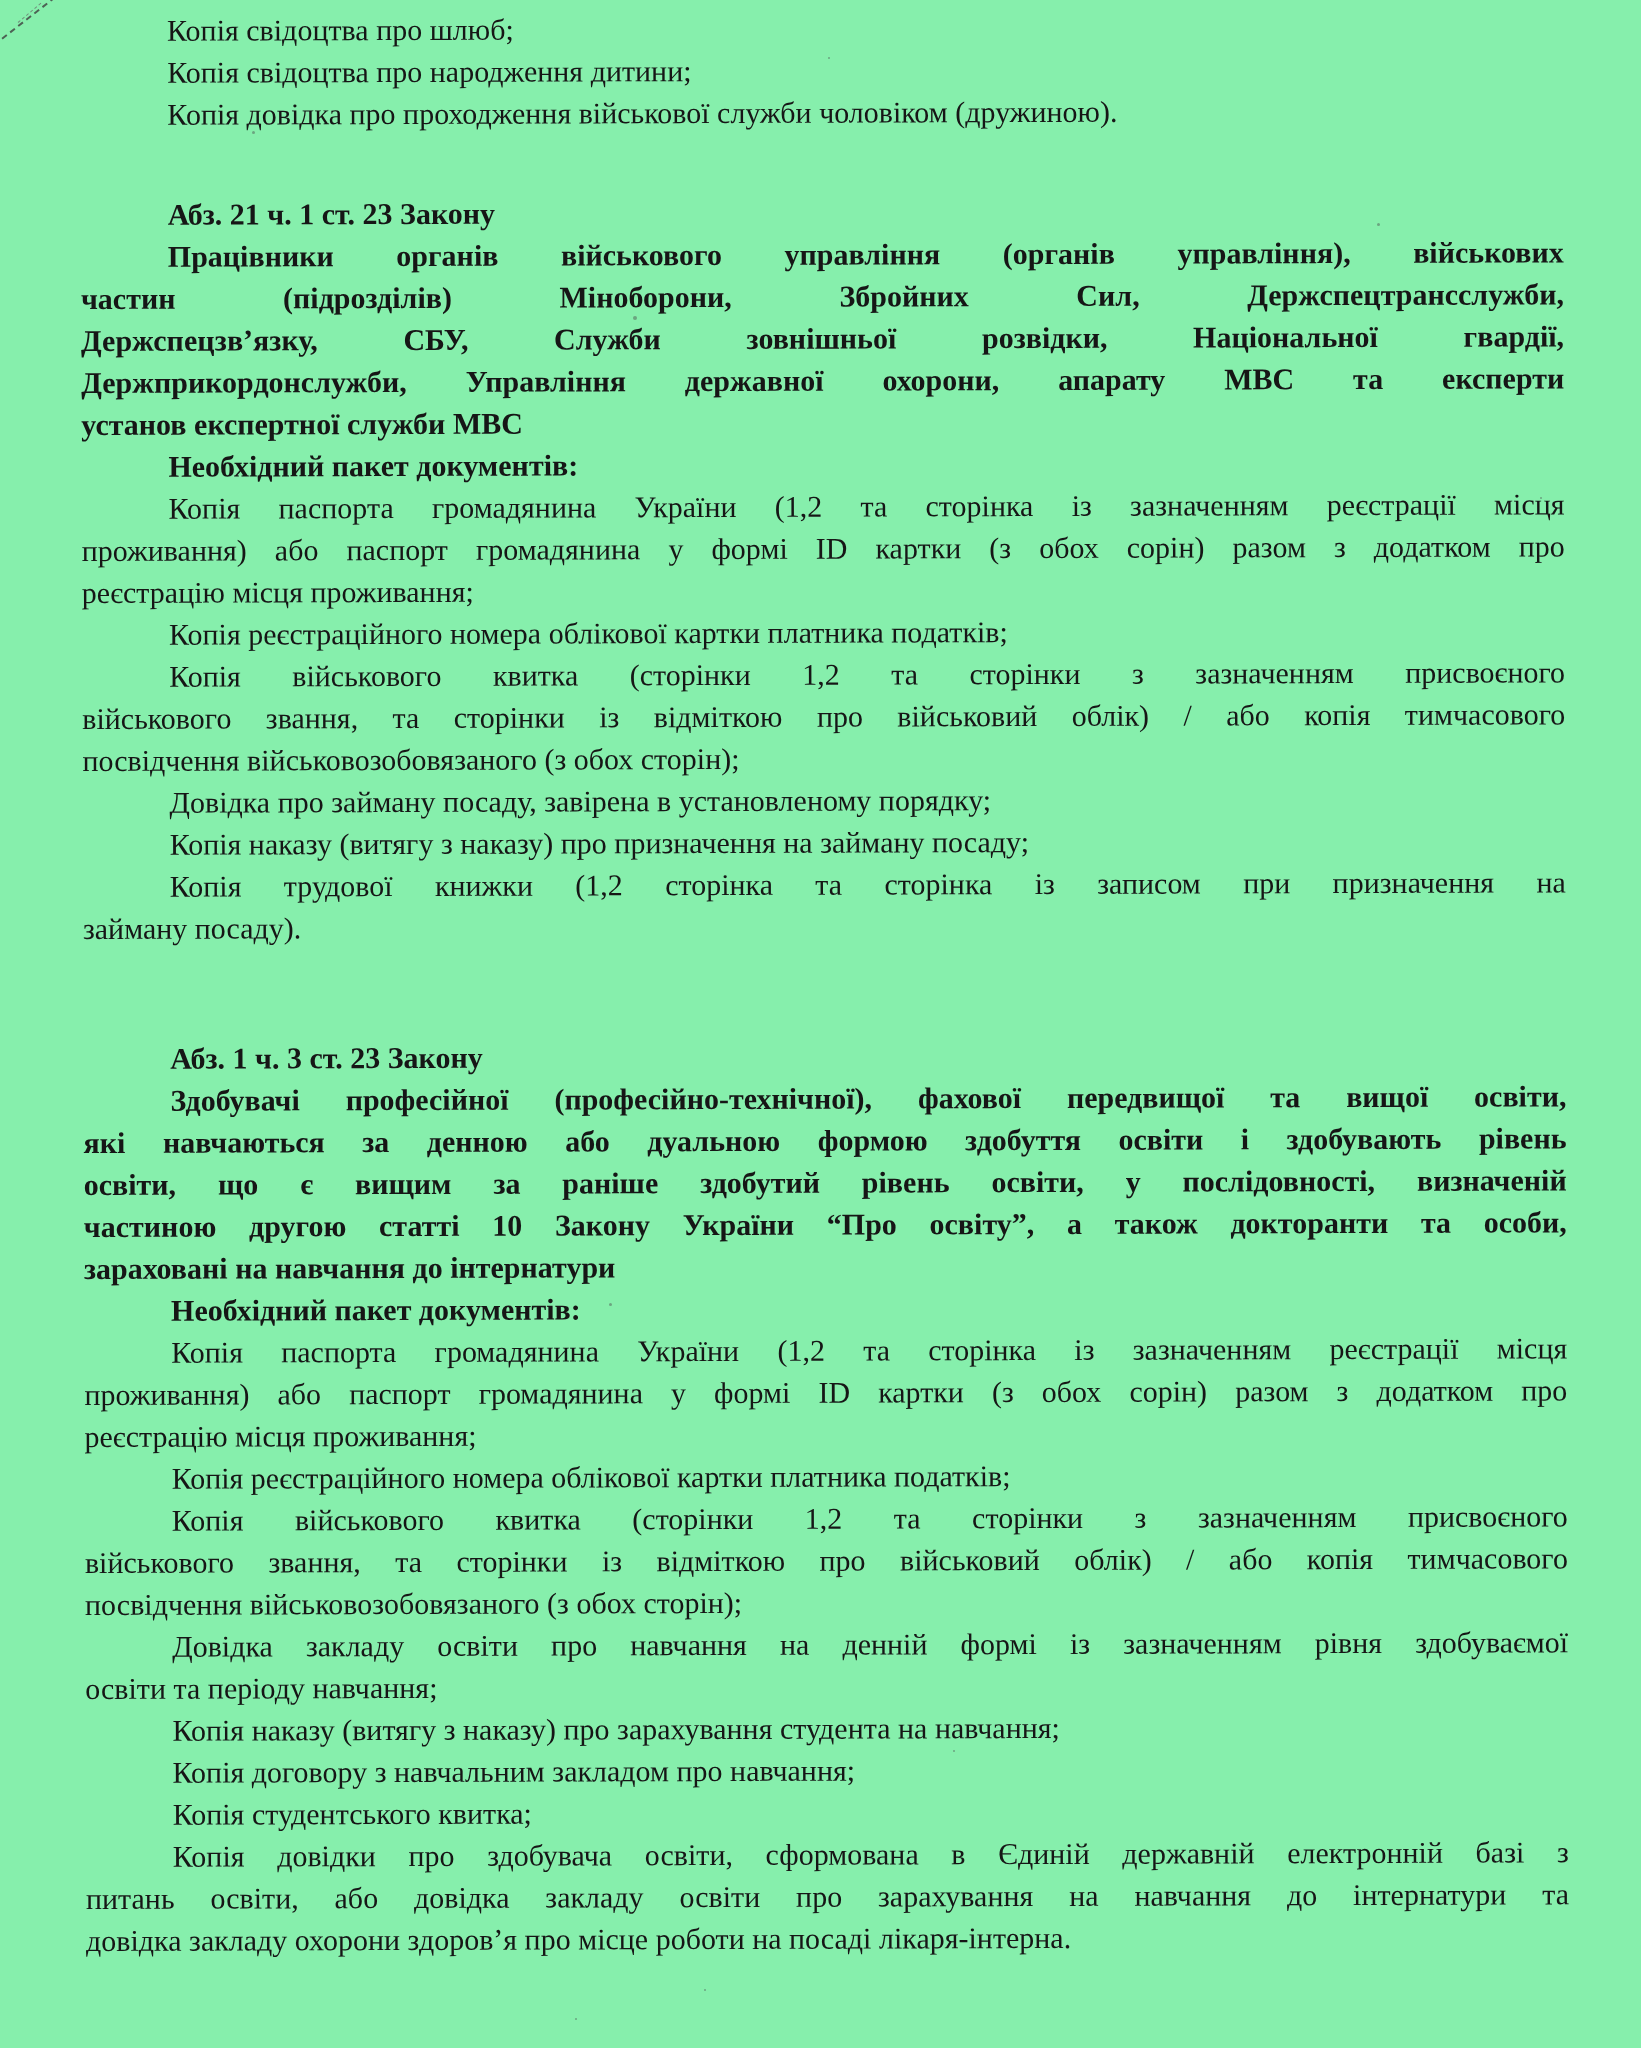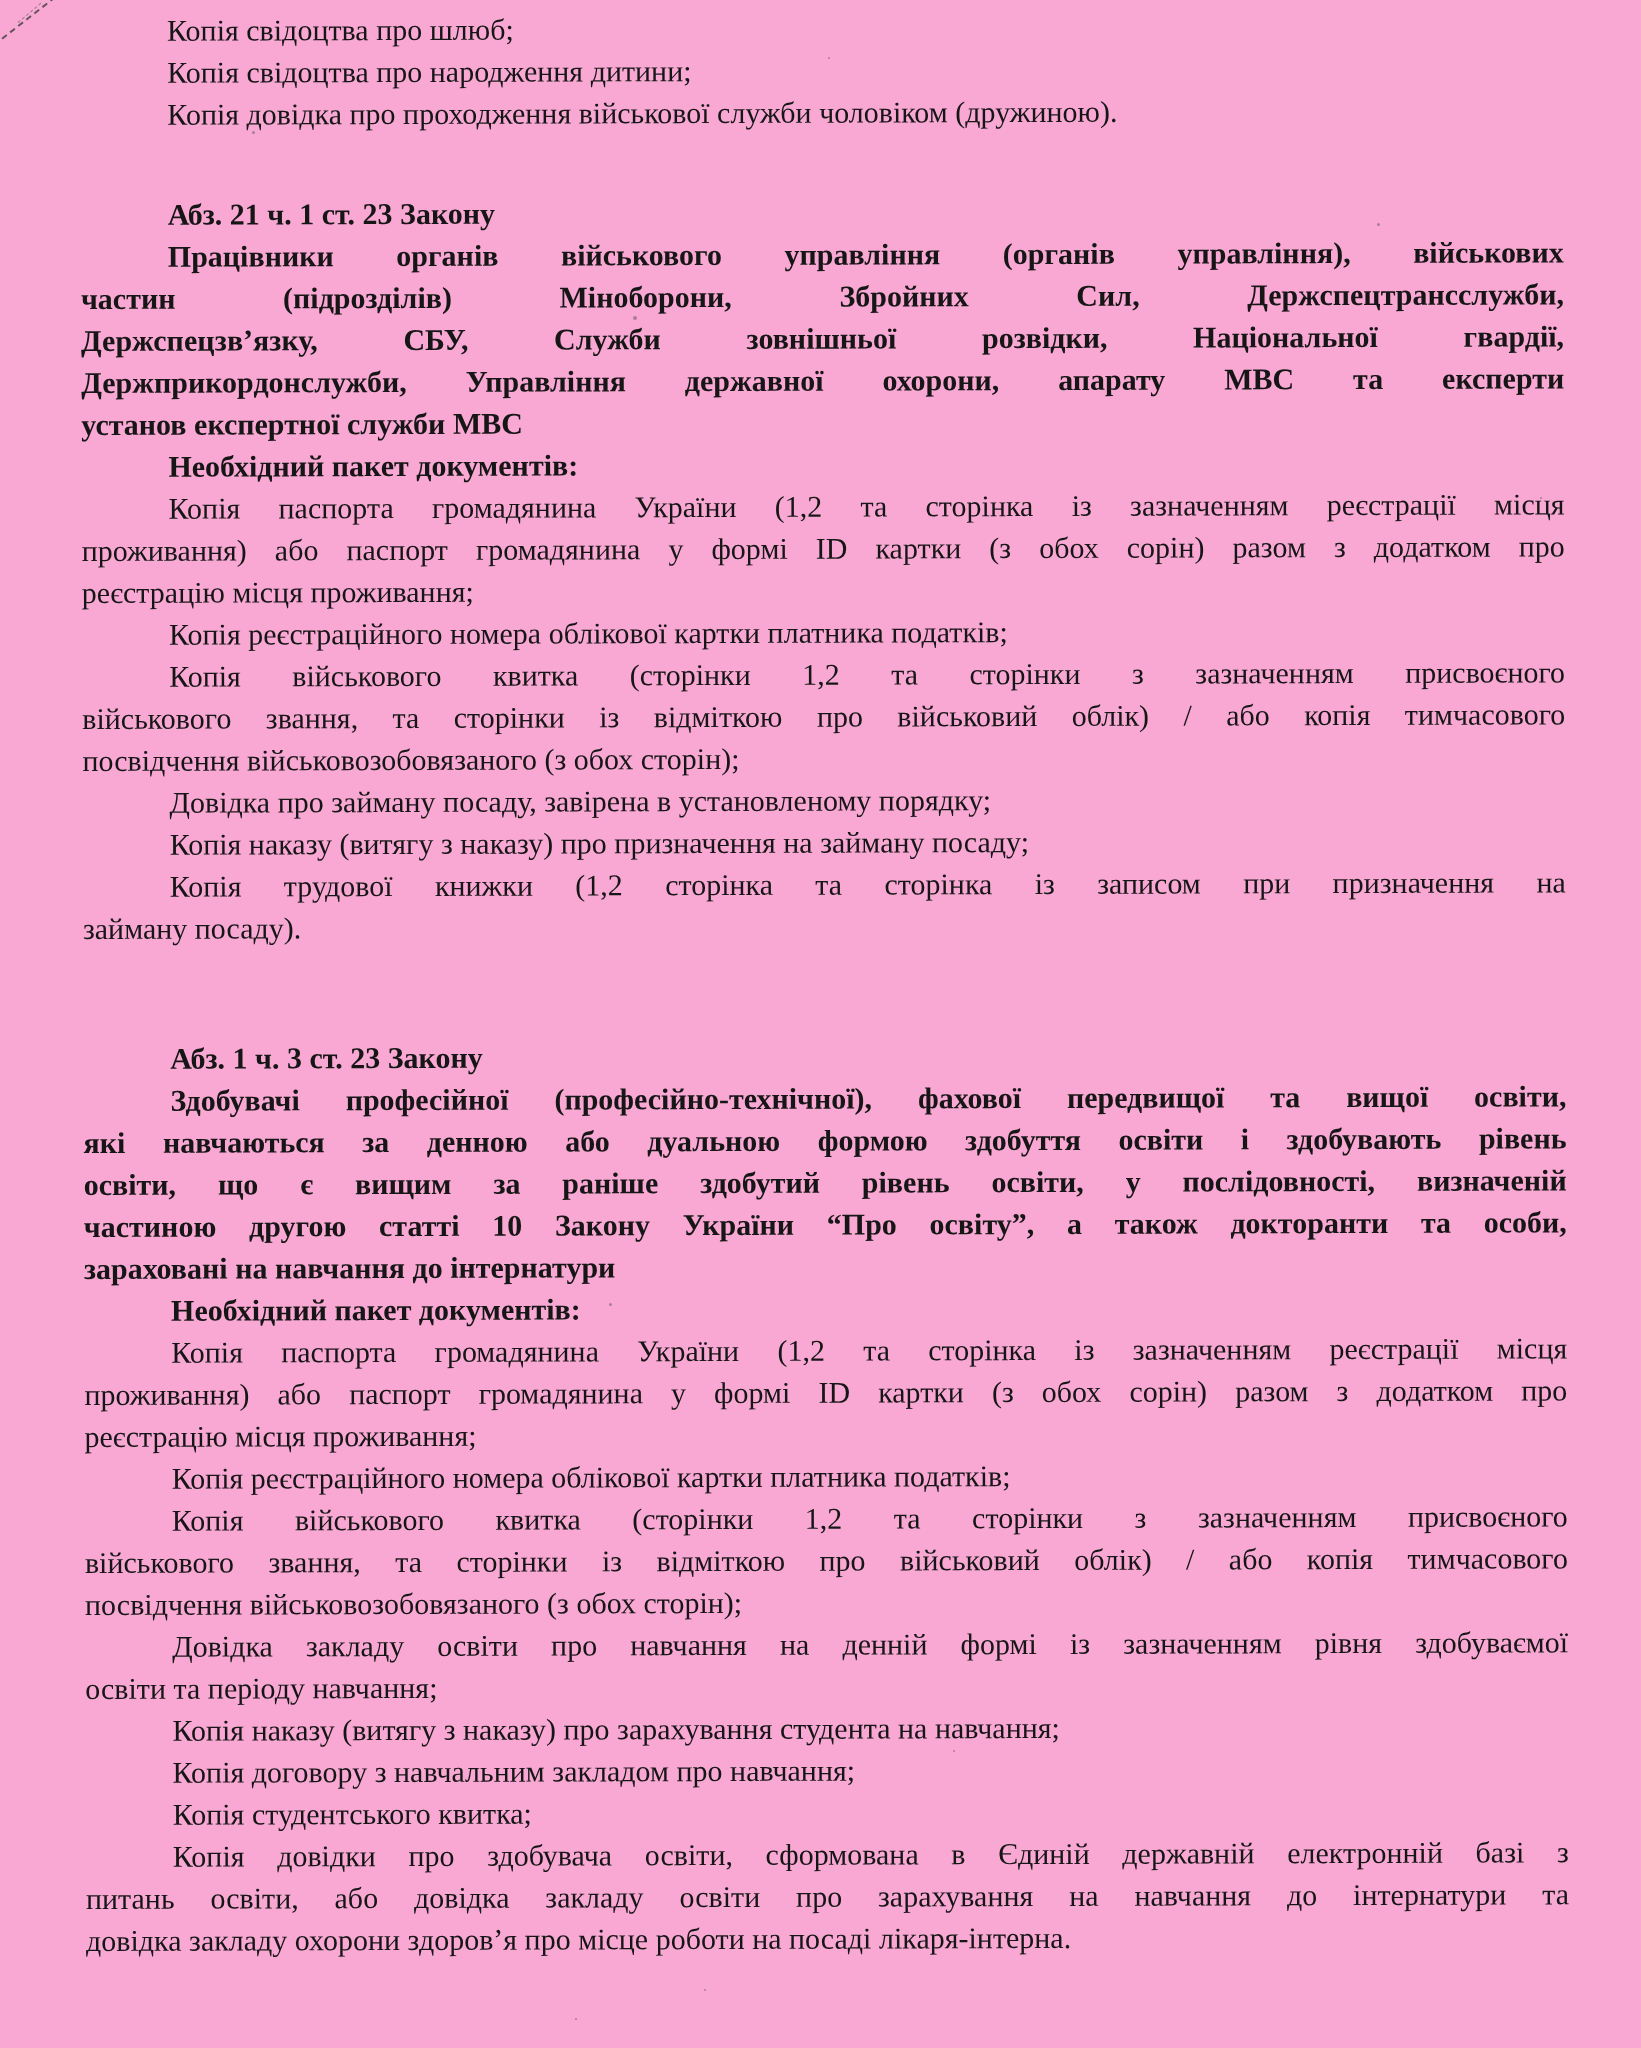--- a/index.html
+++ b/index.html
@@ -4,21 +4,21 @@
 <style>
   html, body {
     margin: 0;
     padding: 0;
     background: #ffffff;
   }
   .page {
     position: relative;
     width: 1641px;
     height: 2048px;
-    background: #f9a8d4;
+    background: #86efac;
     overflow: hidden;
   }
   .content {
     position: absolute;
     left: 80px;
     top: 10px;
     width: 1483px;
     transform: rotate(-0.18deg);
     transform-origin: 0 0;
     font-family: "Liberation Serif", "DejaVu Serif", serif;

